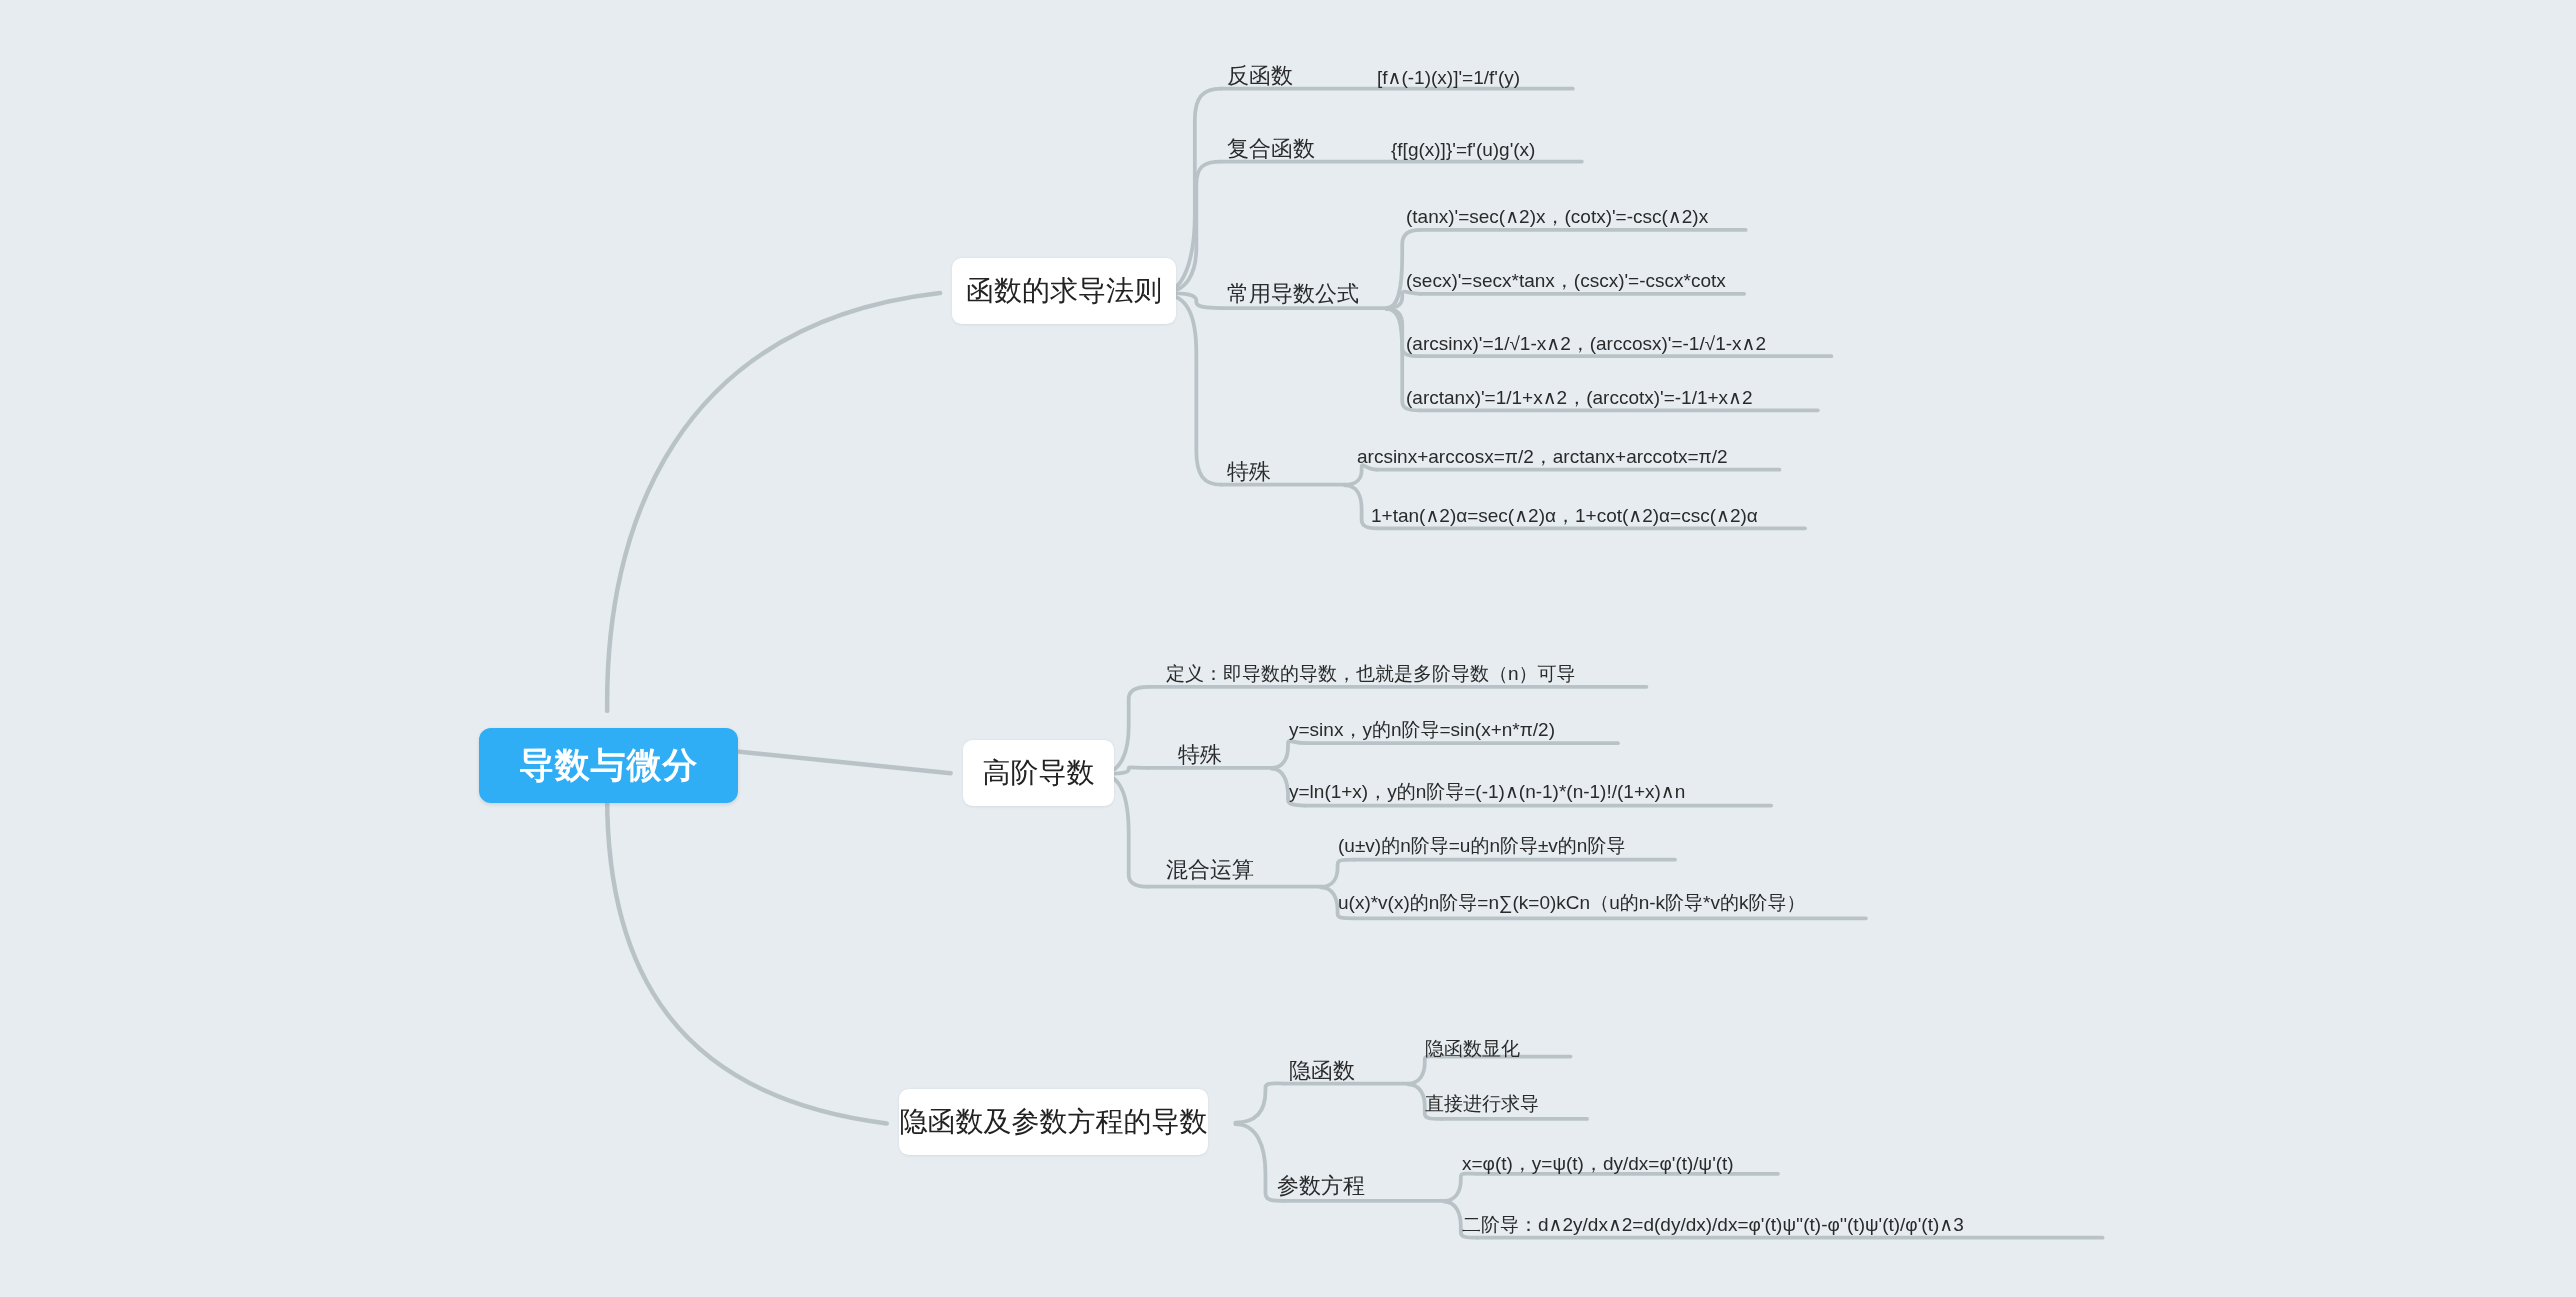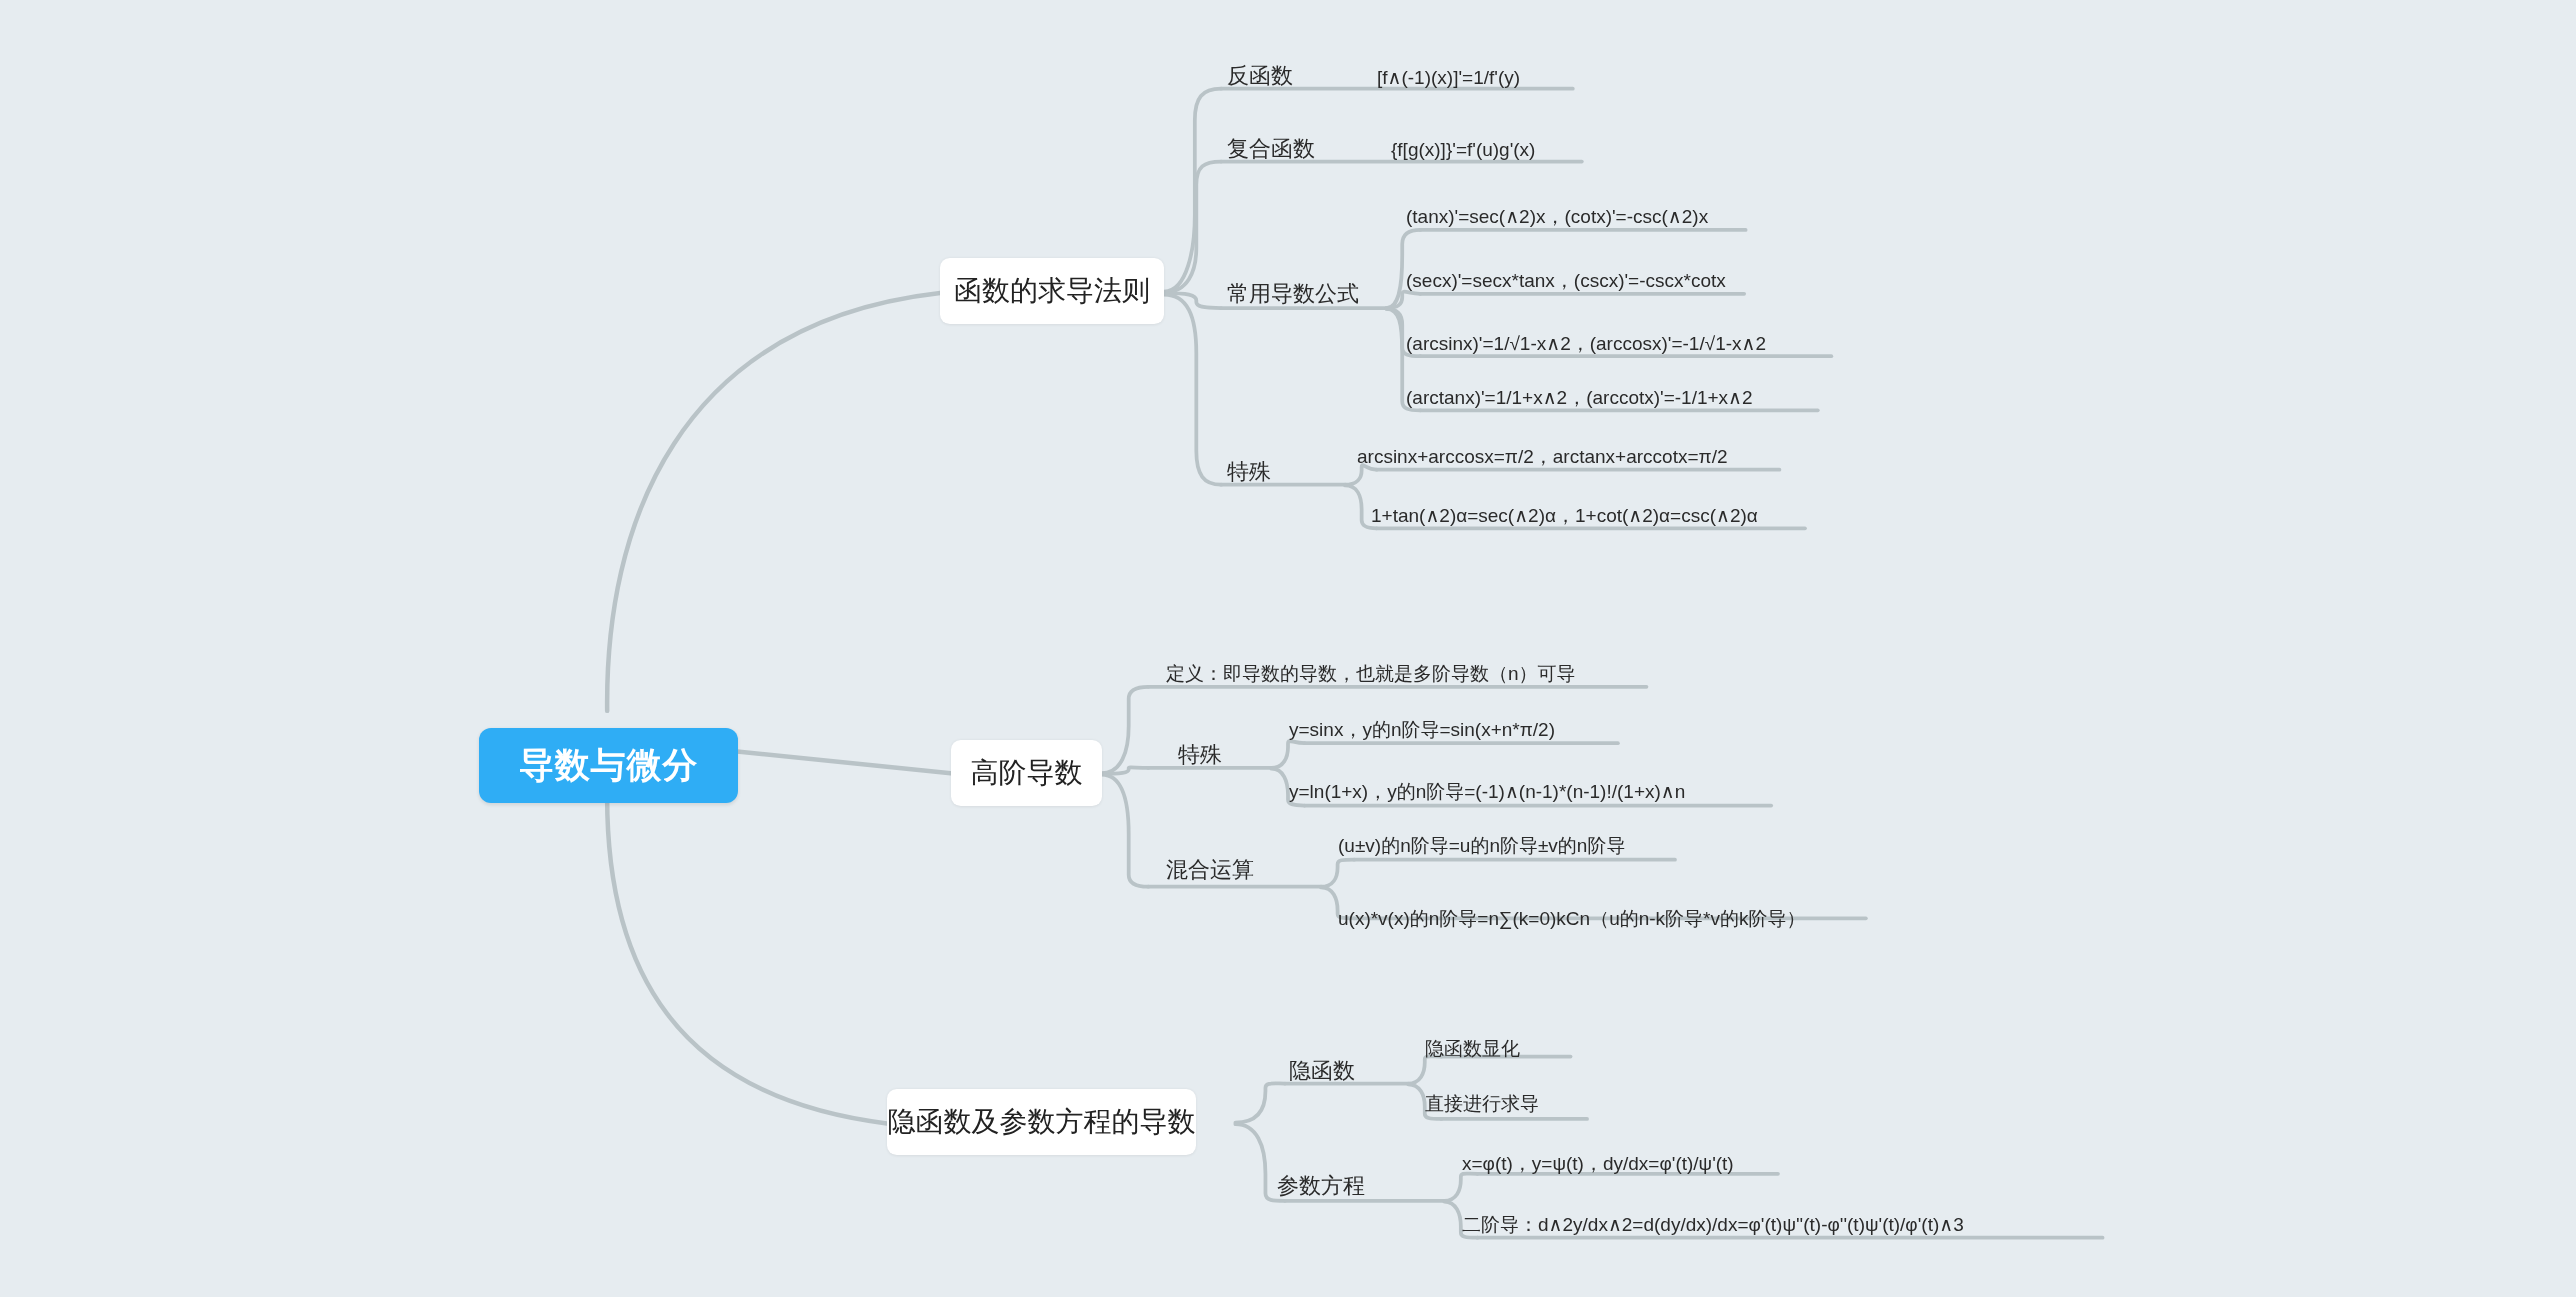--- a/index.html
+++ b/index.html
@@ -28,20 +28,21 @@
     white-space:nowrap;
   }
   .branch{
     background:#ffffff;
     color:#222;
     border-radius:9.8px;
     font-size:28px;
     display:flex;align-items:center;justify-content:center;
     box-shadow:0 0.8px 3px rgba(0,0,0,.07);
     white-space:nowrap;
+    margin-left:12px;
   }
   .sublabel{
     color:#2a2a2a;
     font-size:22px;
     white-space:nowrap;
     line-height:1;
   }
   .leaf{
     color:#2a2a2a;
     font-size:19px;
@@ -187,21 +188,21 @@
   </div>
   <div class="node leaf" style="left:1289px;top:782px;">
     <span>y=ln(1+x)，y的n阶导=(-1)∧(n-1)*(n-1)!/(1+x)∧n</span>
   </div>
   <div class="node sublabel" style="left:1166px;top:859px;">
     <span>混合运算</span>
   </div>
   <div class="node leaf" style="left:1338px;top:836px;">
     <span>(u±v)的n阶导=u的n阶导±v的n阶导</span>
   </div>
-  <div class="node leaf" style="left:1338px;top:893px;margin-top:16px;">
+  <div class="node leaf" style="left:1338px;top:893px;">
     <span>u(x)*v(x)的n阶导=n∑(k=0)kCn（u的n-k阶导*v的k阶导）</span>
   </div>
 
   <div class="node sublabel" style="left:1289px;top:1060px;">
     <span>隐函数</span>
   </div>
   <div class="node leaf" style="left:1425px;top:1039px;">
     <span>隐函数显化</span>
   </div>
   <div class="node leaf" style="left:1425px;top:1094px;">

